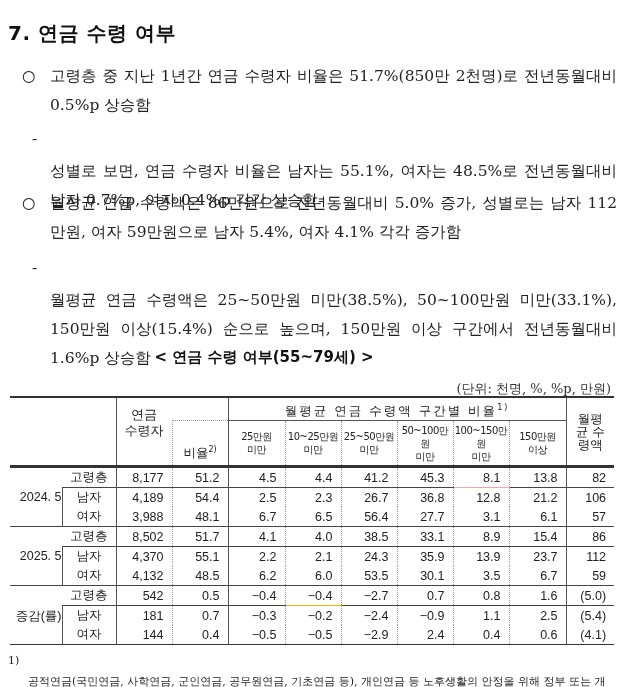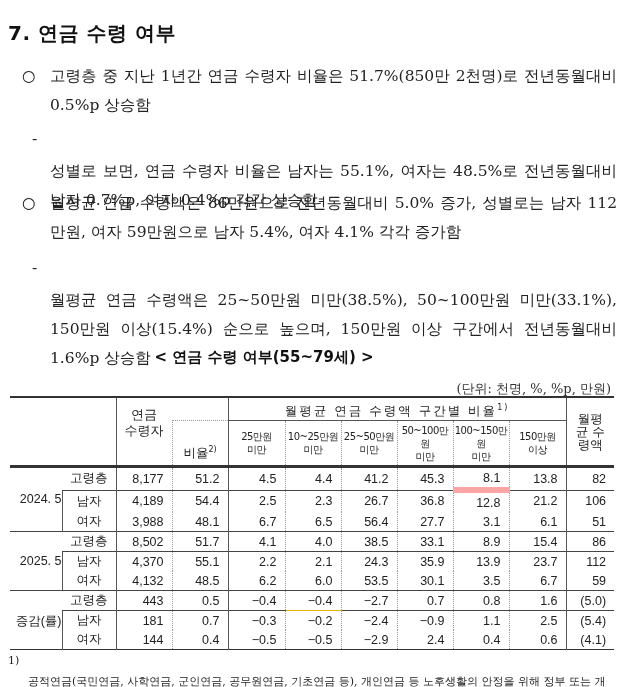--- a/index.html
+++ b/index.html
@@ -116,35 +116,35 @@
     </tr>
     <tr>
       <td class="grp" rowspan="2" style="vertical-align:top; padding-top:2px;">2024. 5</td>
       <td class="cat vsolid" style="border-top:1px solid #444;">남자</td>
       <td class="num vsolid" style="border-top:1px solid #444;">4,189</td>
       <td class="num vdot" style="border-top:1px solid #444;">54.4</td>
       <td class="num vsolid" style="border-top:1px solid #444;">2.5</td>
       <td class="num vdot" style="border-top:1px solid #444;">2.3</td>
       <td class="num vdot" style="border-top:1px solid #444;">26.7</td>
       <td class="num vdot" style="border-top:1px solid #444;">36.8</td>
-      <td class="num vdot" style="border-top:6px solid #fca5a5;">12.8</td>
+      <td class="num vdot" style="border-top:1px solid #fca5a5;">12.8</td>
       <td class="num vdot" style="border-top:1px solid #444;">21.2</td>
       <td class="num vsolid" style="border-top:1px solid #444;">106</td>
     </tr>
     <tr>
       <td class="cat vsolid">여자</td>
       <td class="num vsolid">3,988</td>
       <td class="num vdot">48.1</td>
       <td class="num vsolid">6.7</td>
       <td class="num vdot">6.5</td>
       <td class="num vdot">56.4</td>
       <td class="num vdot">27.7</td>
       <td class="num vdot">3.1</td>
       <td class="num vdot">6.1</td>
-      <td class="num vsolid">51</td>
+      <td class="num vsolid">57</td>
     </tr>
 
     <tr class="grp-sep">
       <td></td>
       <td class="cat">고령층</td>
       <td class="num vsolid">8,502</td>
       <td class="num vdot">51.7</td>
       <td class="num vsolid">4.1</td>
       <td class="num vdot">4.0</td>
       <td class="num vdot">38.5</td>
@@ -175,21 +175,21 @@
       <td class="num vdot">53.5</td>
       <td class="num vdot">30.1</td>
       <td class="num vdot">3.5</td>
       <td class="num vdot">6.7</td>
       <td class="num vsolid">59</td>
     </tr>
 
     <tr class="grp-sep">
       <td></td>
       <td class="cat">고령층</td>
-      <td class="num vsolid">443</td>
+      <td class="num vsolid">542</td>
       <td class="num vdot">0.5</td>
       <td class="num vsolid">−0.4</td>
       <td class="num vdot">−0.4</td>
       <td class="num vdot">−2.7</td>
       <td class="num vdot">0.7</td>
       <td class="num vdot">0.8</td>
       <td class="num vdot">1.6</td>
       <td class="num vsolid">(5.0)</td>
     </tr>
     <tr>

